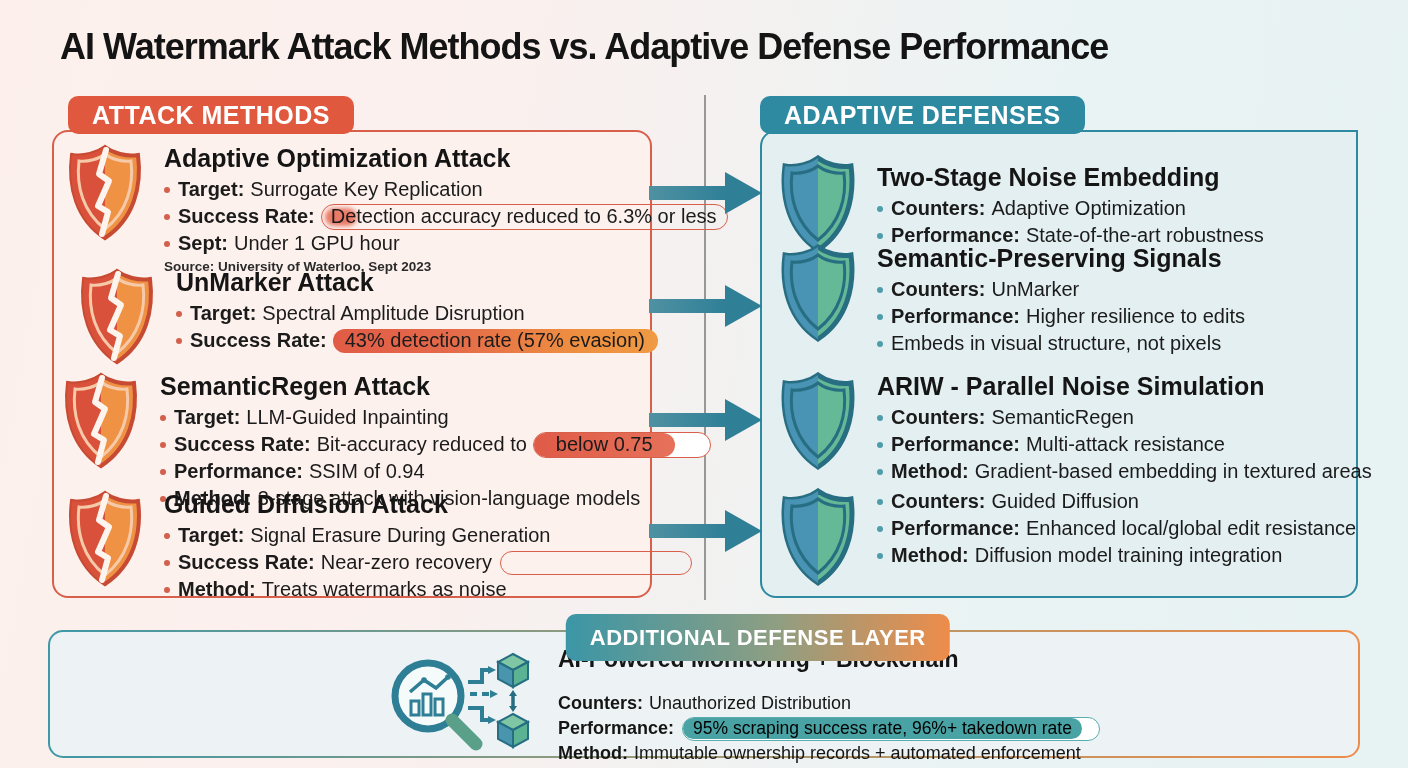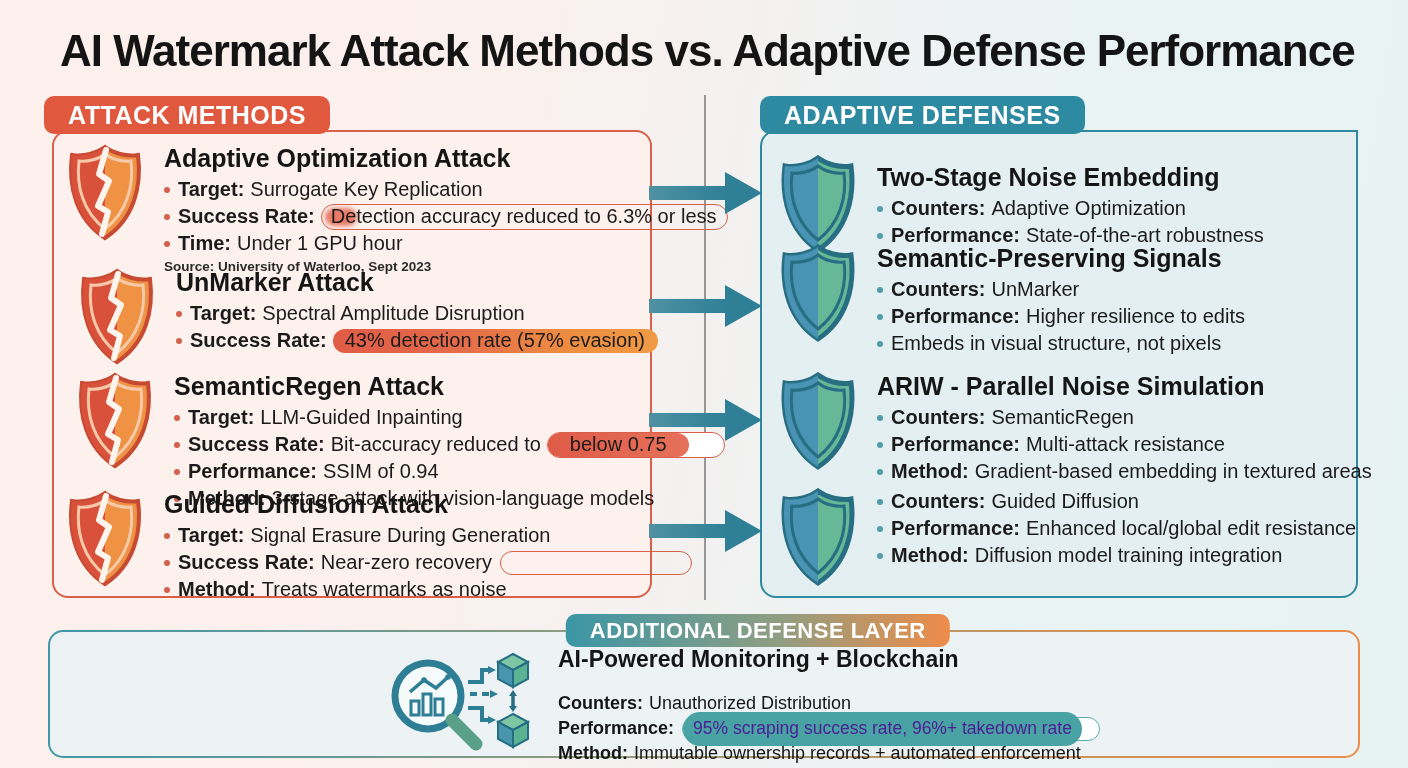--- a/index.html
+++ b/index.html
@@ -2,29 +2,29 @@
 <html><head>
 <meta charset="utf-8">
 <style>
   * { margin:0; padding:0; box-sizing:border-box; }
   html,body { width:1408px; height:768px; }
   body { font-family:"Liberation Sans", sans-serif; overflow:hidden; }
   #root { position:relative; width:1408px; height:768px;
           background:linear-gradient(100deg,#fdf0ec 0%, #faf0ee 35%, #eaf3f4 70%, #e7f2f3 100%); }
 
   .main-title { position:absolute; left:60px; top:26px; width:1330px;
-     font-size:44px; font-weight:800; letter-spacing:-1px; color:#141414; white-space:nowrap; }
+     font-size:36px; font-weight:800; letter-spacing:-1px; color:#141414; white-space:nowrap; }
 
   
   .badge { position:absolute; height:38px; display:flex; align-items:center;
      padding:0 24px; border-radius:9px 9px 9px 0; color:#fff; font-size:25px; font-weight:800;
      letter-spacing:.5px; white-space:nowrap; z-index:5; }
-  .badge-attack  { left:44px;  top:96px; background:#e0593f; border-radius:10px; }
+  .badge-attack  { left:68px;  top:96px; background:#e0593f; border-radius:10px; }
   .badge-defense { left:760px; top:96px; background:#2d8aa0; border-radius:10px; }
-  .badge-additional { left:50%; transform:translateX(-36%); top:614px; height:33px;
+  .badge-additional { left:50%; transform:translateX(-36%); top:614px; height:47px;
      font-size:22px; border-radius:10px;
      background:linear-gradient(90deg,#3b96a6 0%, #8f9e82 55%, #ee8c4a 100%); }
 
   
   .panel { position:absolute; border-radius:16px; }
   .panel-attack { left:52px; top:130px; width:600px; height:468px;
      background:#fdf1ed; border:2px solid #d8604b; }
   .panel-defense { left:760px; top:130px; width:598px; height:468px;
      background:#e3eff1; border:2px solid #2d8aa0; border-radius:16px 0 16px 16px; }
 
@@ -66,22 +66,22 @@
   .pill-redfill .fill { position:absolute; left:0; top:0; bottom:0; width:80%;
      border-radius:999px; background:linear-gradient(90deg,#df5b47,#e6715a); }
   .pill-redfill .t { position:absolute; z-index:1; left:10px; top:0; height:23px;
      display:flex; align-items:center;margin-left:12px; }
 
   .pill-empty { width:192px; height:24px; margin-left:8px;
      border:1.6px solid #d8604b; border-radius:999px; background:transparent; }
 
   .pill-teal { display:inline-flex; align-items:center; height:24px; margin-left:2px;
      border:1.5px solid #5aadaf; border-radius:999px; background:#fff; padding-right:17px; }
-  .pill-teal .fill { display:flex; align-items:center; height:34px; border-radius:999px;
-     background:#49a2a3; color:#4c1d95; padding:0 10px; font-size:17.5px; }
+  .pill-teal .fill { display:flex; align-items:center; height:21px; border-radius:999px;
+     background:#49a2a3; color:#000000; padding:0 10px; font-size:17.5px; }
 
   
   .panel-additional-wrap { position:absolute; left:48px; top:630px; width:1312px; height:128px;
      border-radius:15px; padding:2px; background:linear-gradient(90deg,#3e98a7,#a29a74,#ee8c4a); }
   .panel-additional { width:100%; height:100%; border-radius:13px; background:#edf3f4; position:relative; }
   .bottom-item { position:absolute; left:330px; top:14px; display:flex; gap:26px; }
   .bottom-txt .item-title { font-size:23px; margin-bottom:18px; }
   .bline { display:flex; align-items:center; height:25px; font-size:18px; color:#151515; white-space:nowrap; }
   .bline b { font-weight:800; margin-right:6px; }
 </style>
@@ -177,21 +177,21 @@
         </div>
       <div class="line">
           <span class="dot dot-a"></span>
           <b>Success Rate:</b>
         <span class="pill-outline-small">
             <span>Detection accuracy reduced to 6.3% or less</span>
           </span>
       </div>
       <div class="line">
           <span class="dot dot-a"></span>
-          <b>Time:</b>
+          <b>Sept:</b>
           <span>Under 1 GPU hour</span>
         </div>
       <div class="src">Source: University of Waterloo, Sept 2023</div>
     </div>
   </div>
 
   <div class="item" style="left:74px; top:268px; width:586px">
     <div class="icon-box">
       <svg width="78" height="97" viewBox="0 0 78 97">
           <use href="#shield-attack"></use>
@@ -207,21 +207,21 @@
       <div class="line">
           <span class="dot dot-a"></span>
           <b>Success Rate:</b>
         <span class="pill-orange">
             <span>43% detection rate (57% evasion)</span>
           </span>
       </div>
     </div>
   </div>
 
-  <div class="item" style="left:72px; top:372px; width:586px">
+  <div class="item" style="left:58px; top:372px; width:586px">
     <div class="icon-box">
       <svg width="78" height="97" viewBox="0 0 78 97">
           <use href="#shield-attack"></use>
         </svg>
     </div>
     <div class="txt">
       <div class="item-title">SemanticRegen Attack</div>
       <div class="line">
           <span class="dot dot-a"></span>
           <b>Target:</b>

